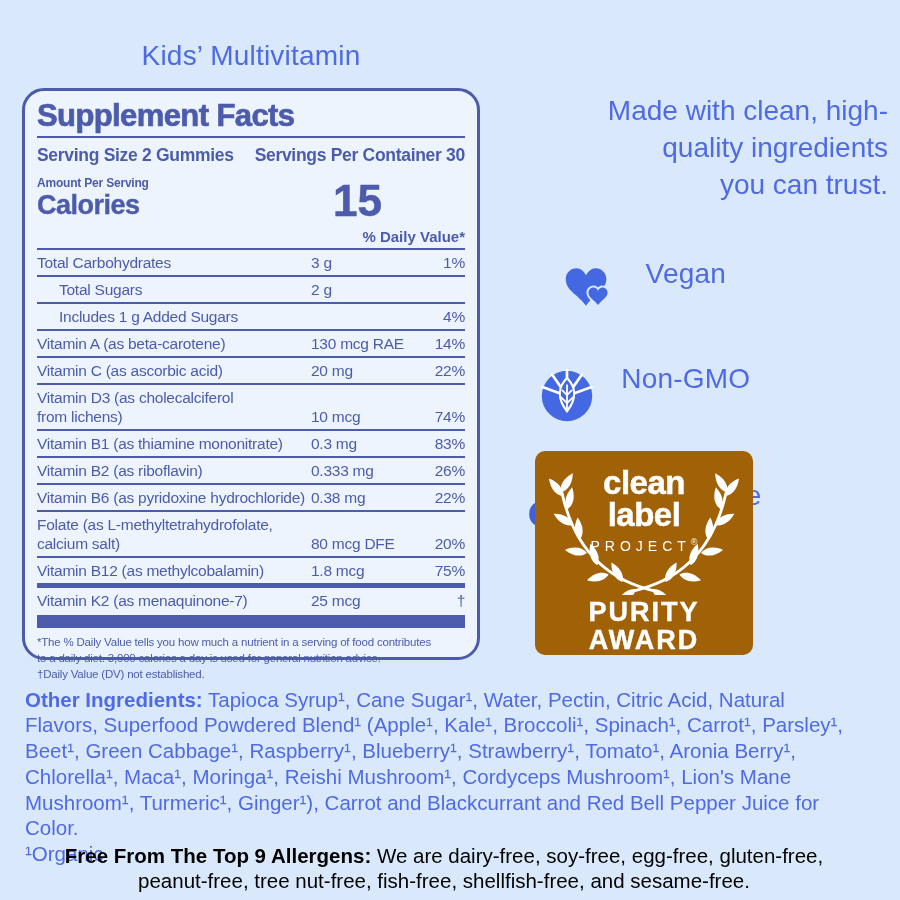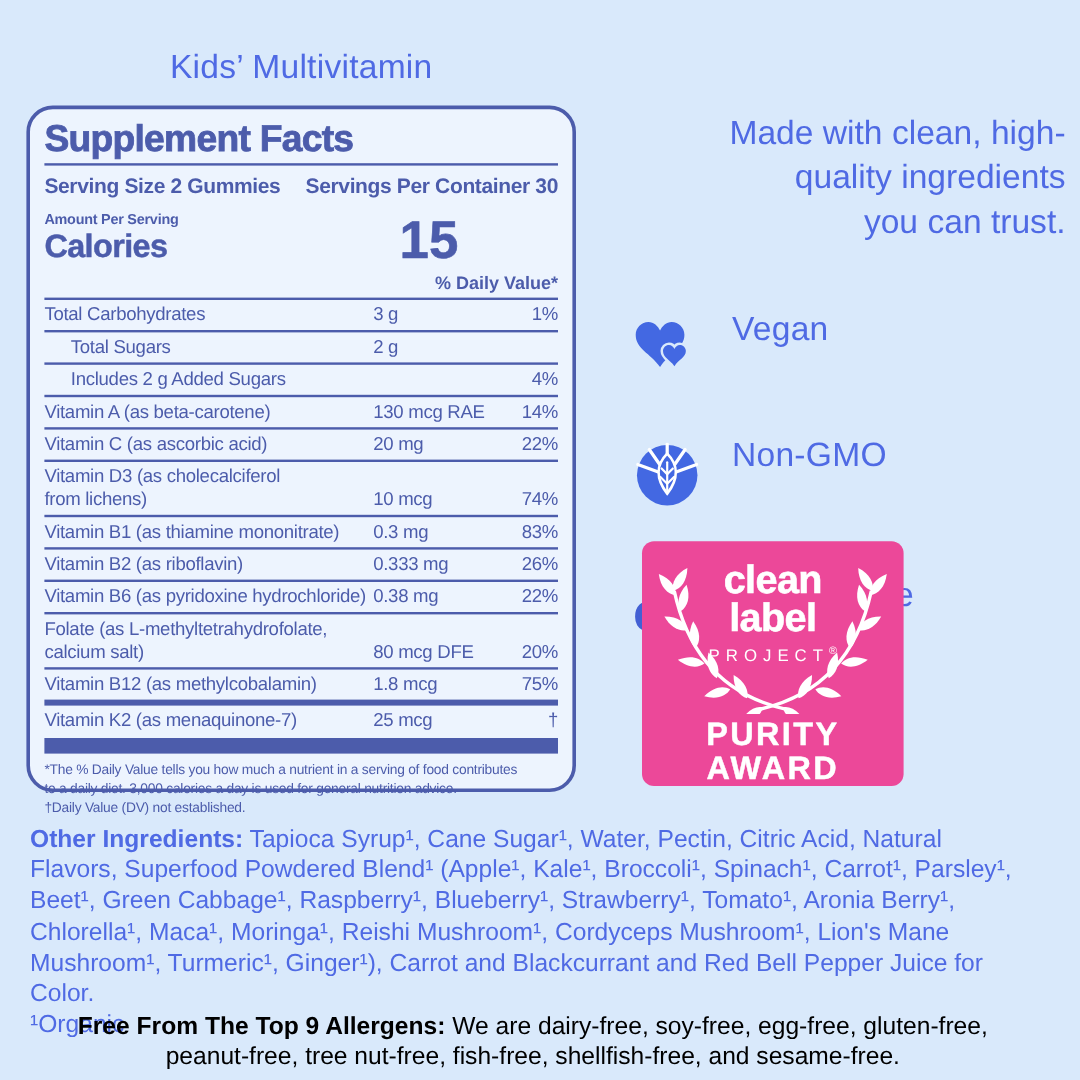--- a/index.html
+++ b/index.html
@@ -55,31 +55,31 @@
   .nutrient-row .n-dv{text-align:right;}
   .footnote-block{margin-top:auto;}
   .footnote{font-size:11.5px;line-height:16px;white-space:pre-line;
     letter-spacing:-0.2px;}
   
   .tagline{
     position:absolute;left:492px;top:92px;width:396px;text-align:right;
     font-size:28px;line-height:37px;color:#4f6ae4;white-space:pre-line;
   }
   .badges{position:absolute;left:528px;top:228px;}
-  .badge-row{display:flex;align-items:center;gap:26px;}
+  .badge-row{display:flex;align-items:center;gap:26px;justify-content:center;}
   .badge-row.r1{margin-bottom:14px;}
   .badge-row.r2{margin-bottom:26px;}
   .badge-icon{width:56px;height:56px;display:flex;align-items:center;justify-content:center;flex:none;margin-top:35px;}
   .badge-label{font-size:28px;color:#4f6ae4;letter-spacing:0.2px;}
   .gf-monogram{font-family:"Liberation Serif", serif;font-weight:700;
     font-size:40px;color:#4360d4;letter-spacing:1px;}
   
   .award{
     position:absolute;left:535px;top:451px;width:218px;height:204px;
-    background:#ec4899;border-radius:10px;color:#ffffff;overflow:hidden;
+    background:#a16207;border-radius:10px;color:#ffffff;overflow:hidden;
   }
   .award .txt{position:absolute;width:100%;text-align:center;}
   .award .t-clean{top:16px;font-size:33px;line-height:32px;font-weight:800;
     letter-spacing:-0.5px;-webkit-text-stroke:0.5px #fff;}
   .award .t-label{top:48px;font-size:33px;line-height:32px;font-weight:800;
     letter-spacing:-0.5px;-webkit-text-stroke:0.5px #fff;}
   .award .t-project{top:86px;font-size:14px;letter-spacing:5px;font-weight:400;}
   .award .t-project sup{font-size:9px;letter-spacing:0;}
   .award .t-purity{top:146px;font-size:27px;font-weight:800;letter-spacing:2px;
     -webkit-text-stroke:0.4px #fff;}
@@ -124,21 +124,21 @@
       <span class="n-name">Total Carbohydrates</span>
       <span class="n-amt">3 g</span>
       <span class="n-dv">1%</span>
     </div>
     <div class="nutrient-row indent">
       <span class="n-name">Total Sugars</span>
       <span class="n-amt">2 g</span>
       <span class="n-dv"></span>
     </div>
     <div class="nutrient-row indent">
-      <span class="n-name">Includes 2 g Added Sugars</span>
+      <span class="n-name">Includes 1 g Added Sugars</span>
       <span class="n-amt"></span>
       <span class="n-dv">4%</span>
     </div>
     <div class="nutrient-row">
       <span class="n-name">Vitamin A (as beta-carotene)</span>
       <span class="n-amt">130 mcg RAE</span>
       <span class="n-dv">14%</span>
     </div>
     <div class="nutrient-row">
       <span class="n-name">Vitamin C (as ascorbic acid)</span>

